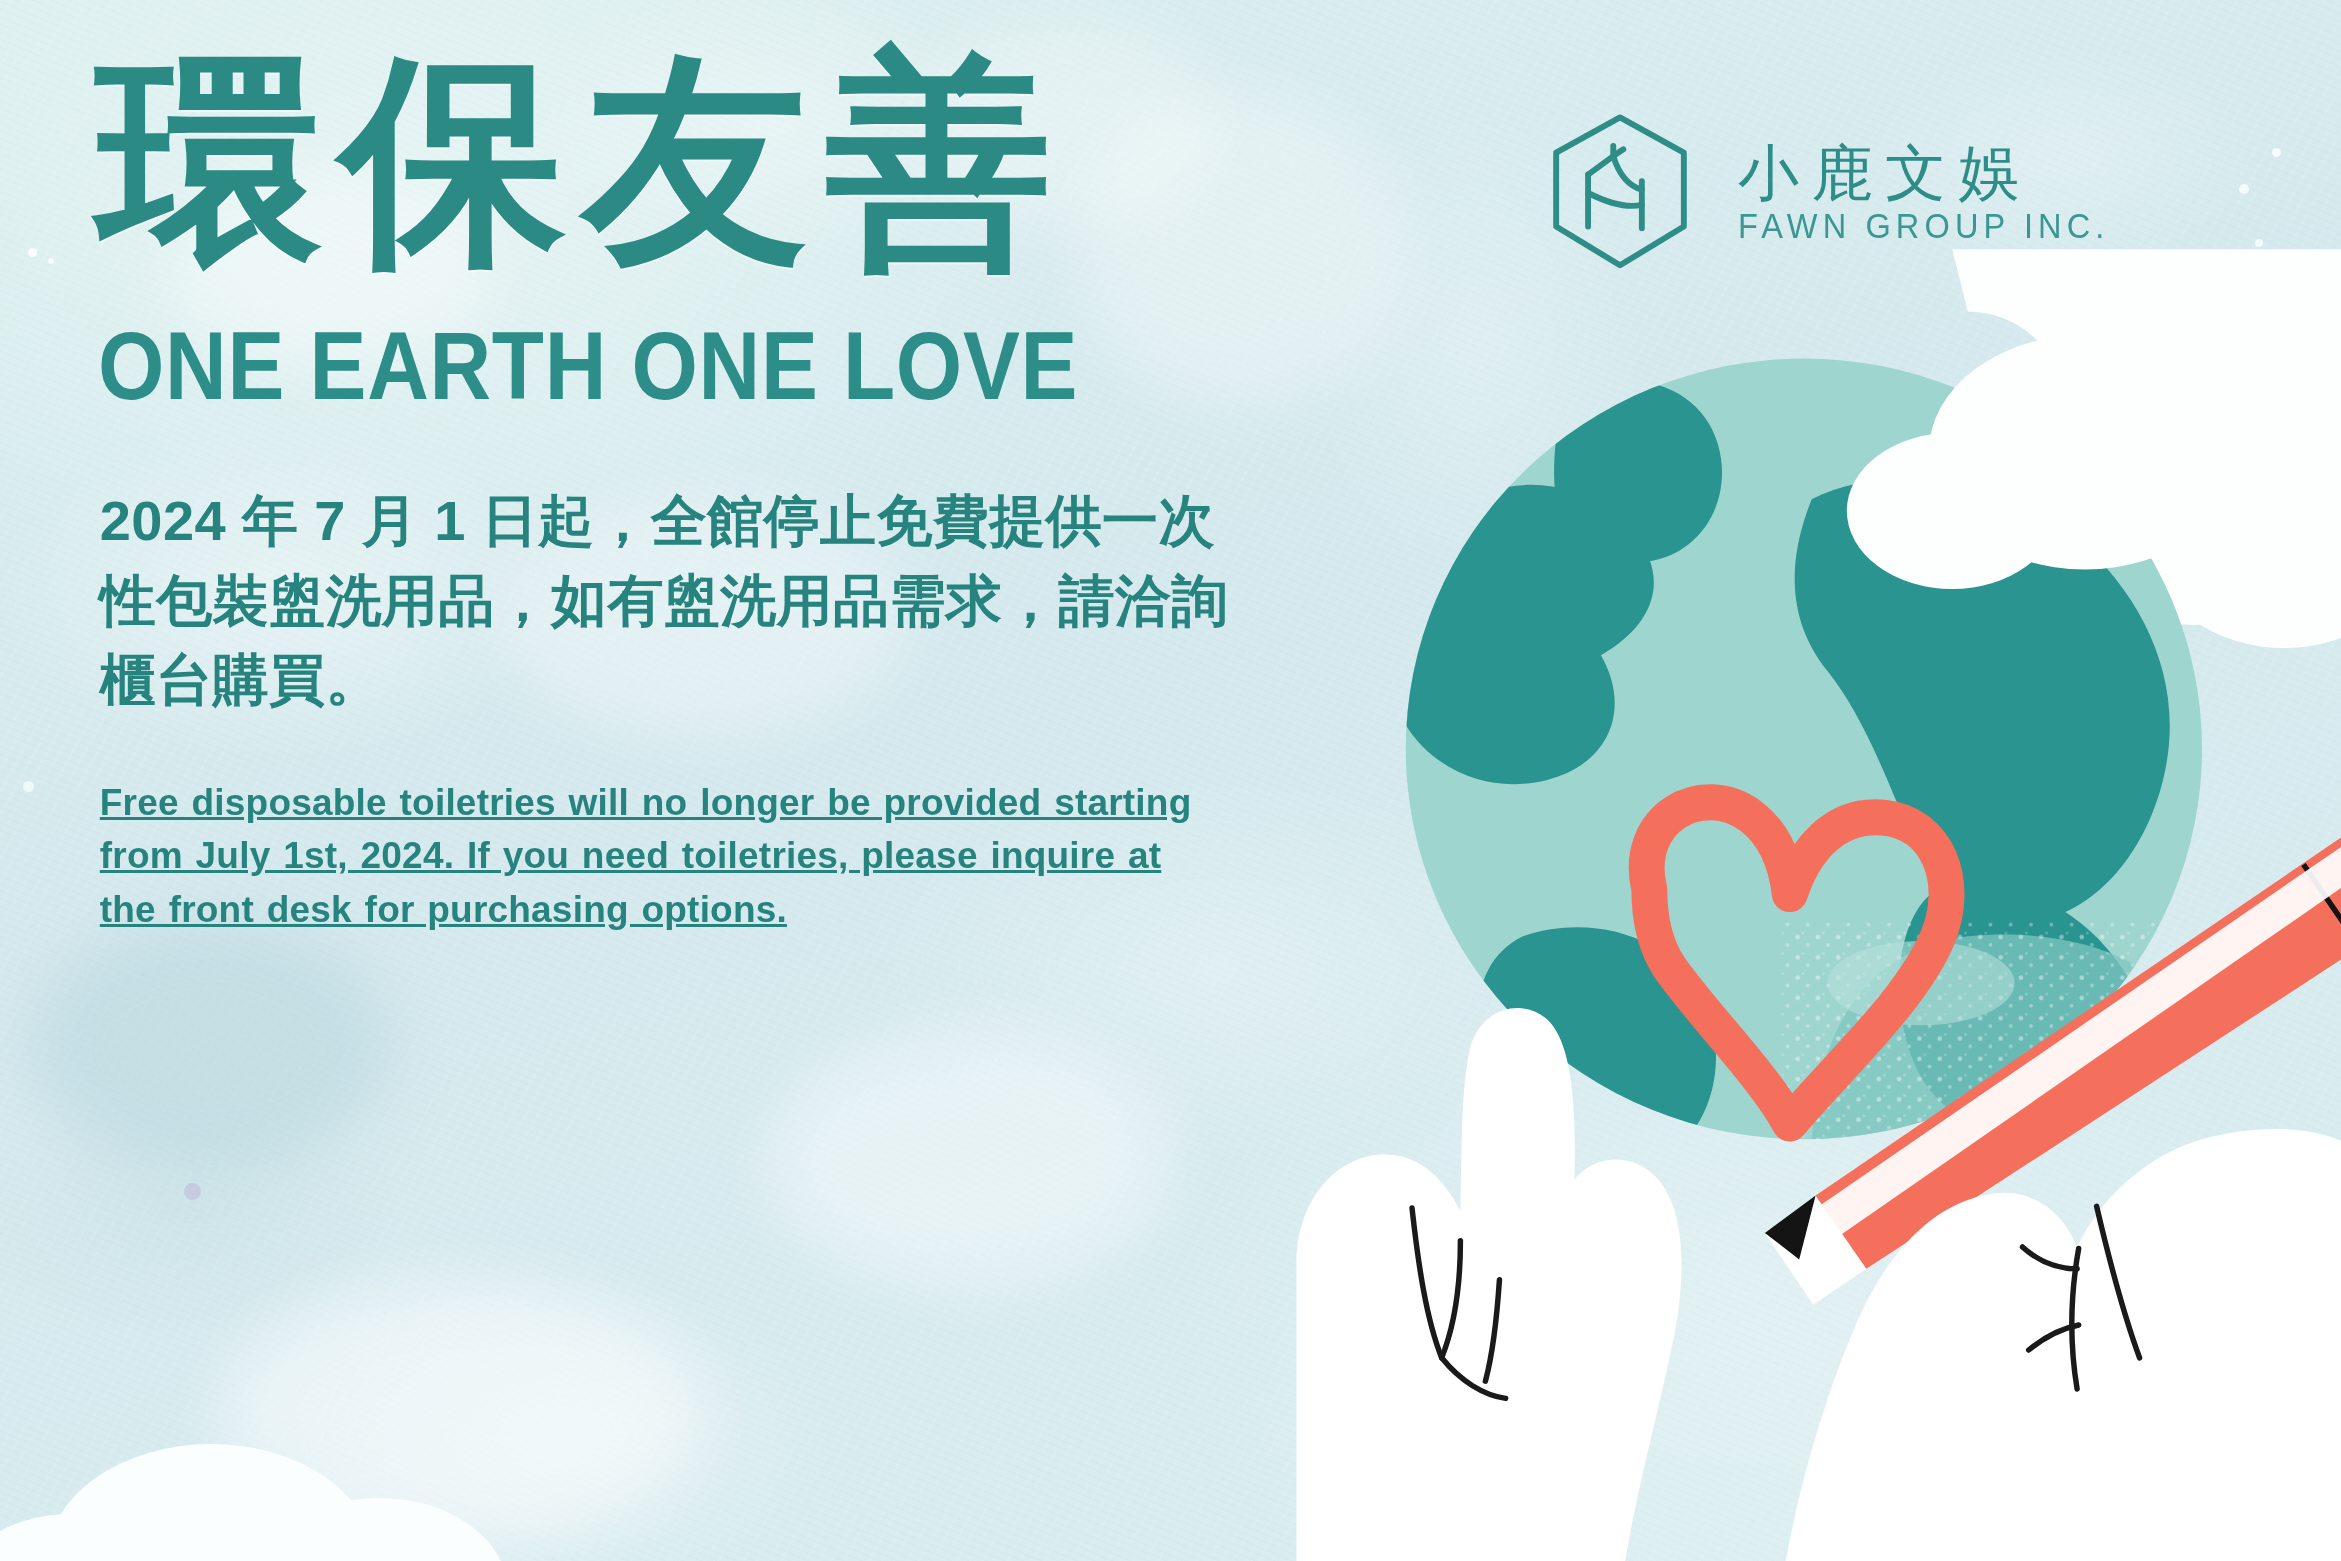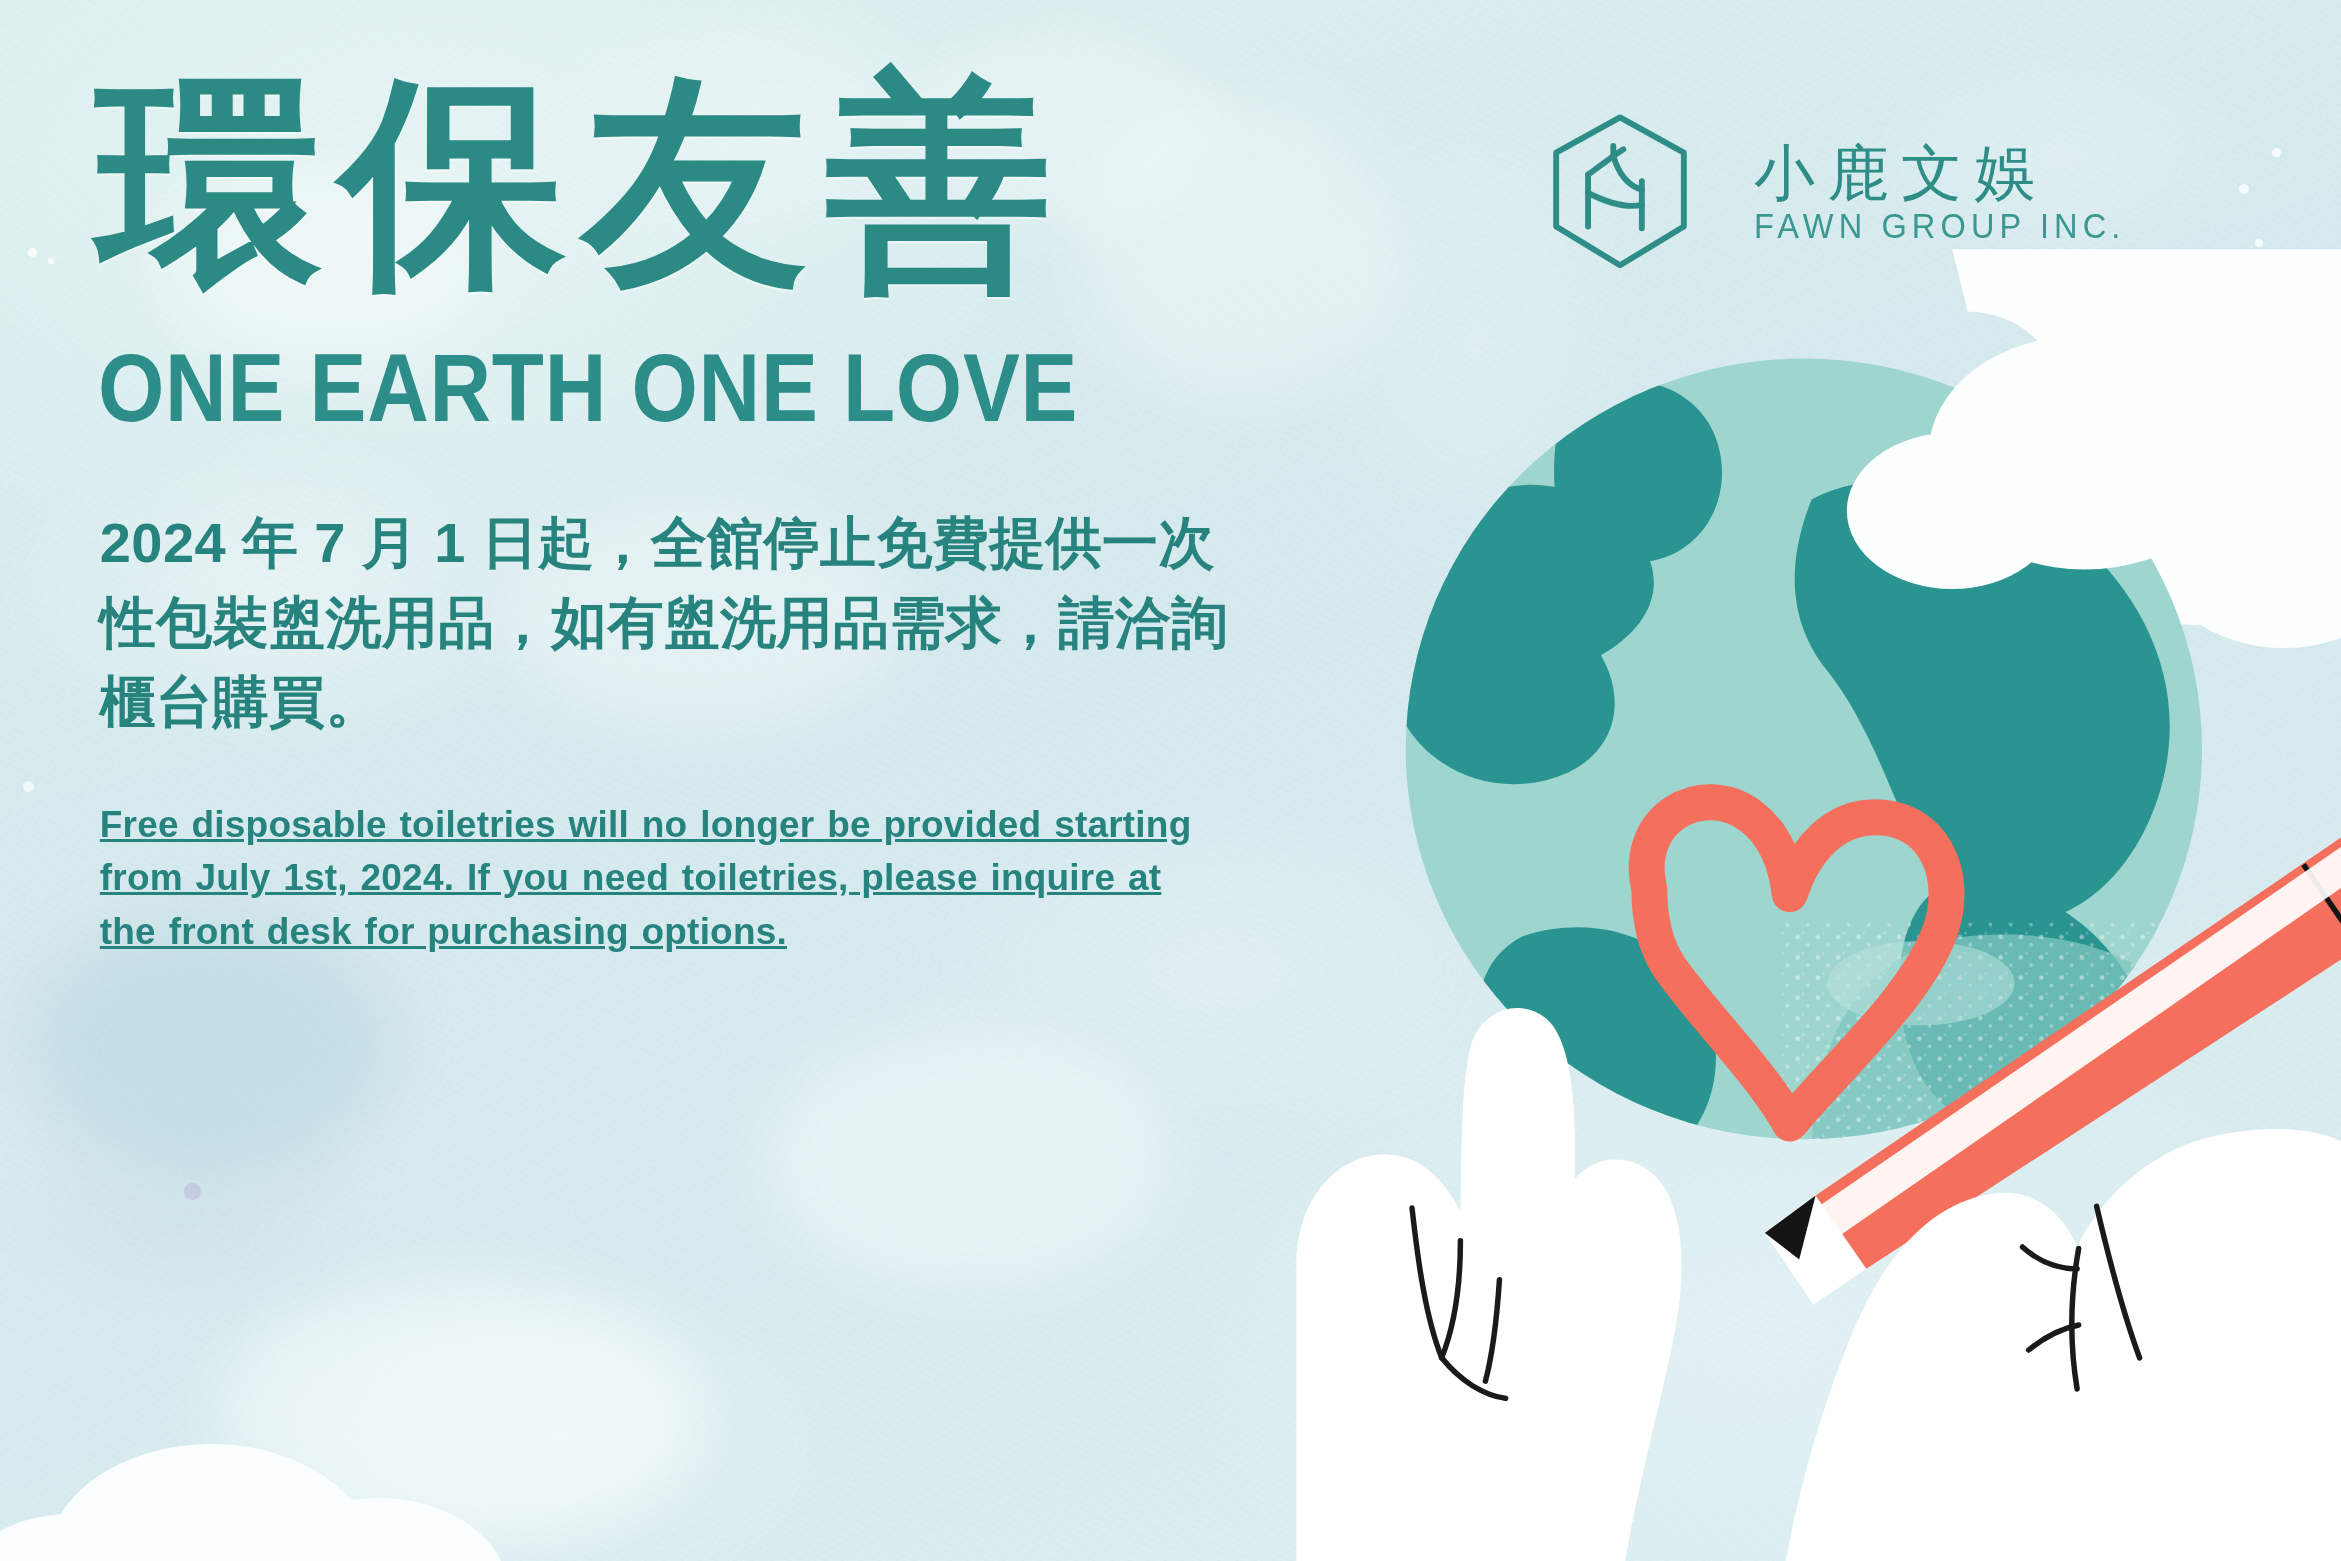--- a/index.html
+++ b/index.html
@@ -48,21 +48,21 @@
   
   .cloud{position:absolute;background:#fdffff;border-radius:50%;}
   .cloud-group{position:absolute;}
 
   
   .dot{position:absolute;border-radius:50%;}
 
   
   .content{
     position:absolute;
-    left:92px; top:72px;
+    left:92px; top:50px;
     width:1265px;
   }
   .headline{
     color:#2b8a84;
     font-family:"Liberation Serif", "DejaVu Serif", serif;
     font-weight:700;
     line-height:1;
     letter-spacing:.02em;
     text-shadow:0 2.3px 0 rgba(255,255,255,.45);
   }
@@ -115,21 +115,21 @@
     word-spacing:2.3px;
     text-decoration:underline;
   }
 
   
   .logo{
     position:absolute;
     left:1536px; top:109px;
     display:flex;
     align-items:center;
-    gap:50px;
+    gap:34px;
   }
   .logo-mark{width:168px;height:168px;display:block;}
   .logo-words{display:flex;flex-direction:column;gap:4.7px;}
   .logo-cn{
     color:#2f8d88;
     font-family:"Liberation Sans", sans-serif;
     font-weight:400;
     font-size:61px;
     letter-spacing:12.5px;
     line-height:1;

